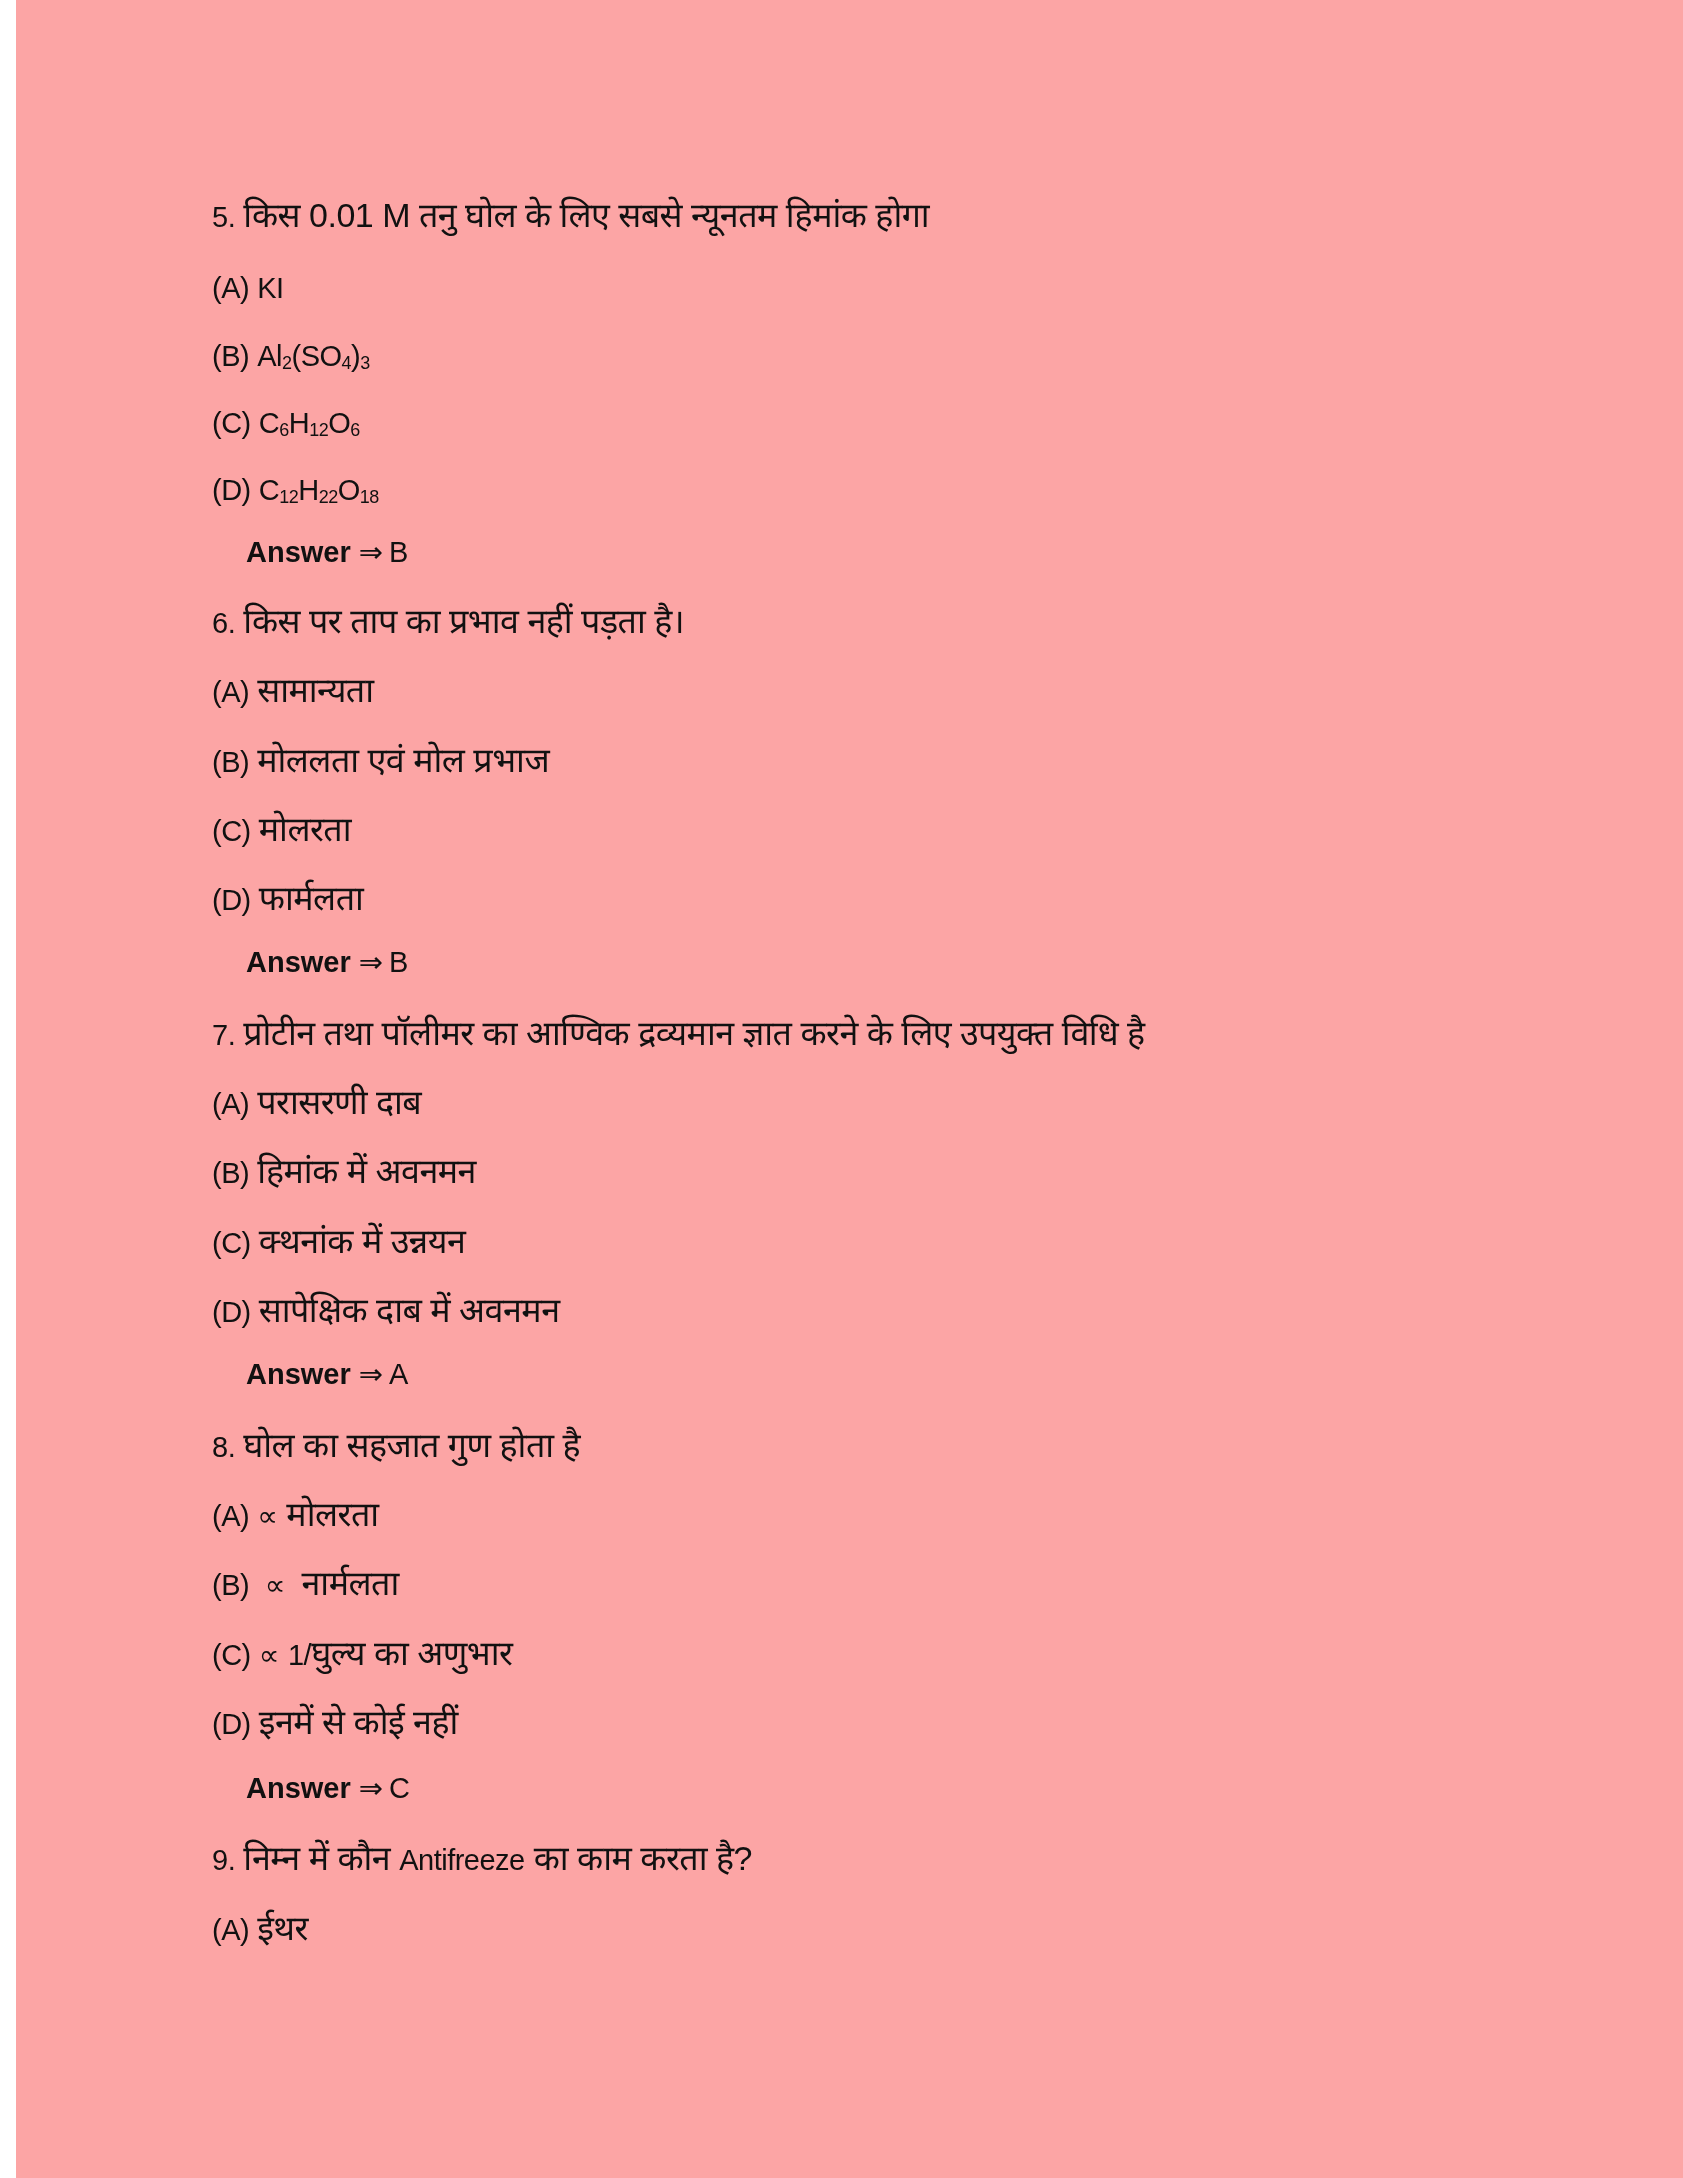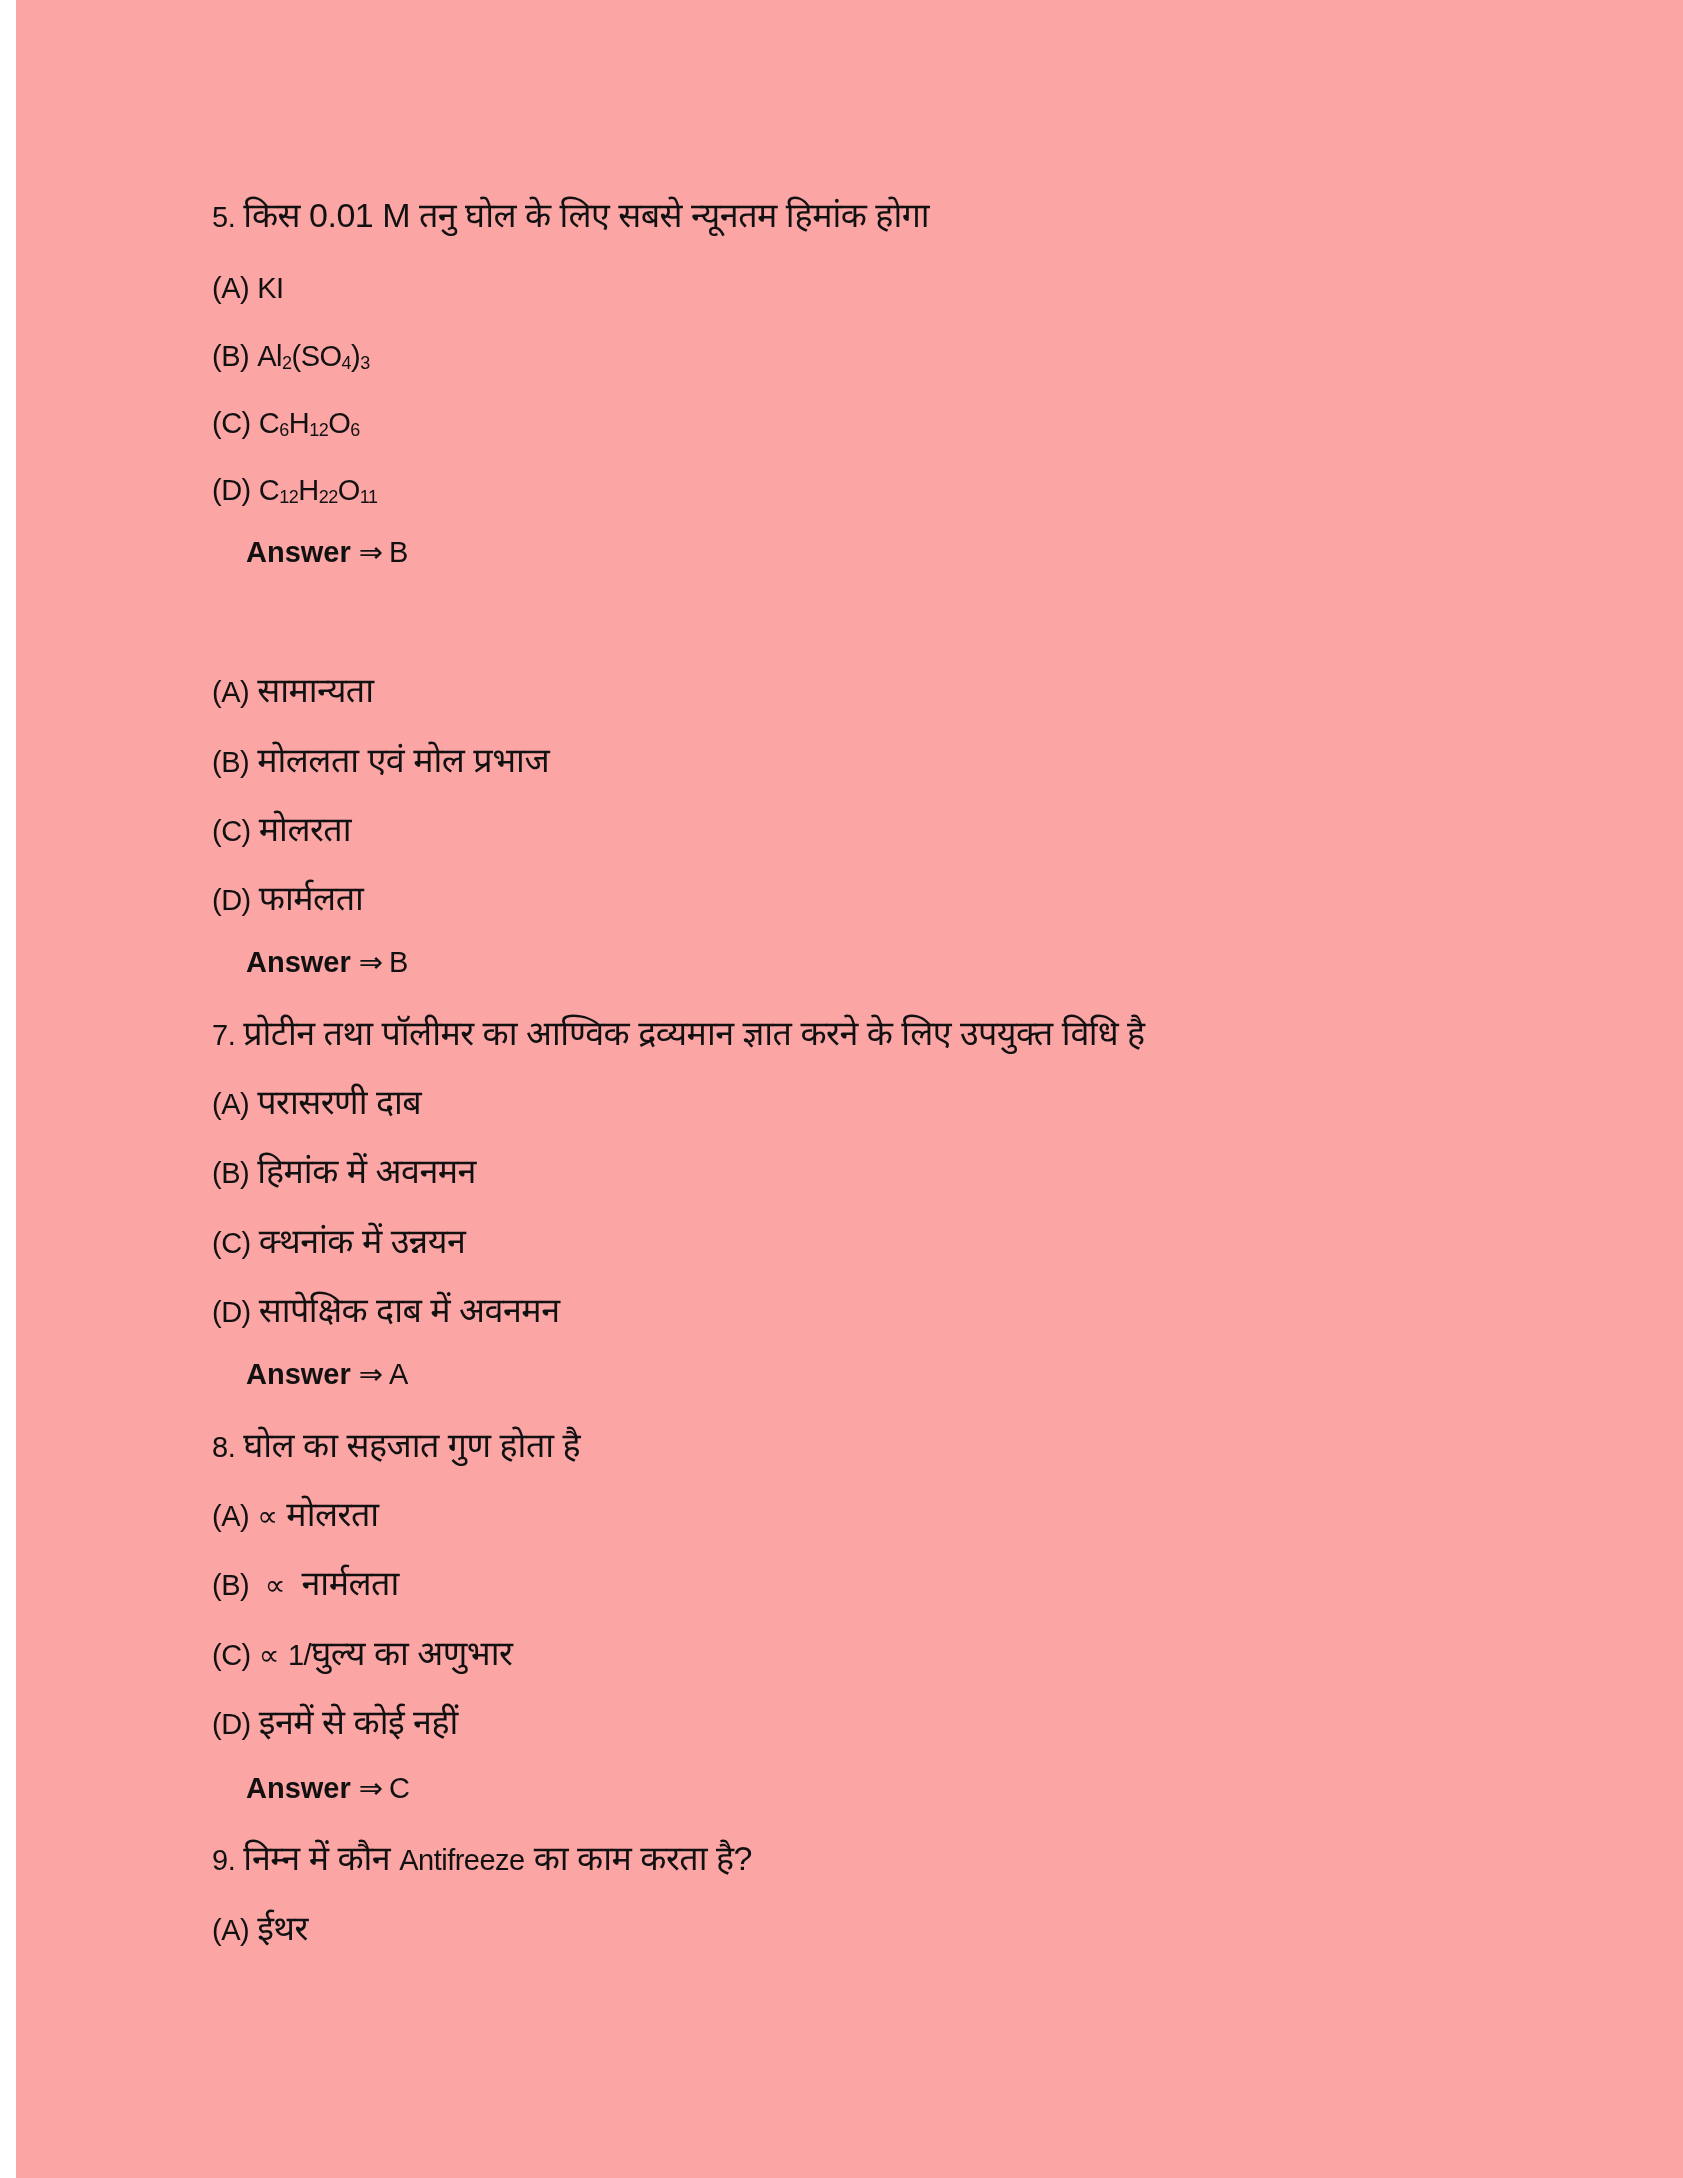--- a/index.html
+++ b/index.html
@@ -77,26 +77,29 @@
   <div class="line opt-line" style="top:269px">
     <span class="opt-key">(A)</span><span class="latin-inline">KI</span>
   </div>
   <div class="line opt-line" style="top:337px">
     <span class="opt-key">(B)</span><span class="chem"><span>Al</span><sub>2</sub><span>(SO</span><sub>4</sub><span>)</span><sub>3</sub></span>
   </div>
   <div class="line opt-line" style="top:404px">
     <span class="opt-key">(C)</span><span class="chem"><span>C</span><sub>6</sub><span>H</span><sub>12</sub><span>O</span><sub>6</sub></span>
   </div>
   <div class="line opt-line" style="top:471px">
-    <span class="opt-key">(D)</span><span class="chem"><span>C</span><sub>12</sub><span>H</span><sub>22</sub><span>O</span><sub>11</sub></span>
+    <span class="opt-key">(D)</span><span class="chem"><span>C</span><sub>12</sub><span>H</span><sub>22</sub><span>O</span><sub>18</sub></span>
   </div>
   <div class="line ans-line" style="top:538px">
     <span class="ans-label">Answer</span><span class="ans-arrow">⇒</span><span>B</span>
   </div>
 
+  <div class="line q-line" style="top:604px">
+    <span class="q-num">6.</span><span>किस पर ताप का प्रभाव नहीं पड़ता है।</span>
+  </div>
   <div class="line opt-line" style="top:673px">
     <span class="opt-key">(A)</span><span>सामान्यता</span>
   </div>
   <div class="line opt-line" style="top:743px">
     <span class="opt-key">(B)</span><span>मोललता एवं मोल प्रभाज</span>
   </div>
   <div class="line opt-line" style="top:812px">
     <span class="opt-key">(C)</span><span>मोलरता</span>
   </div>
   <div class="line opt-line" style="top:881px">

